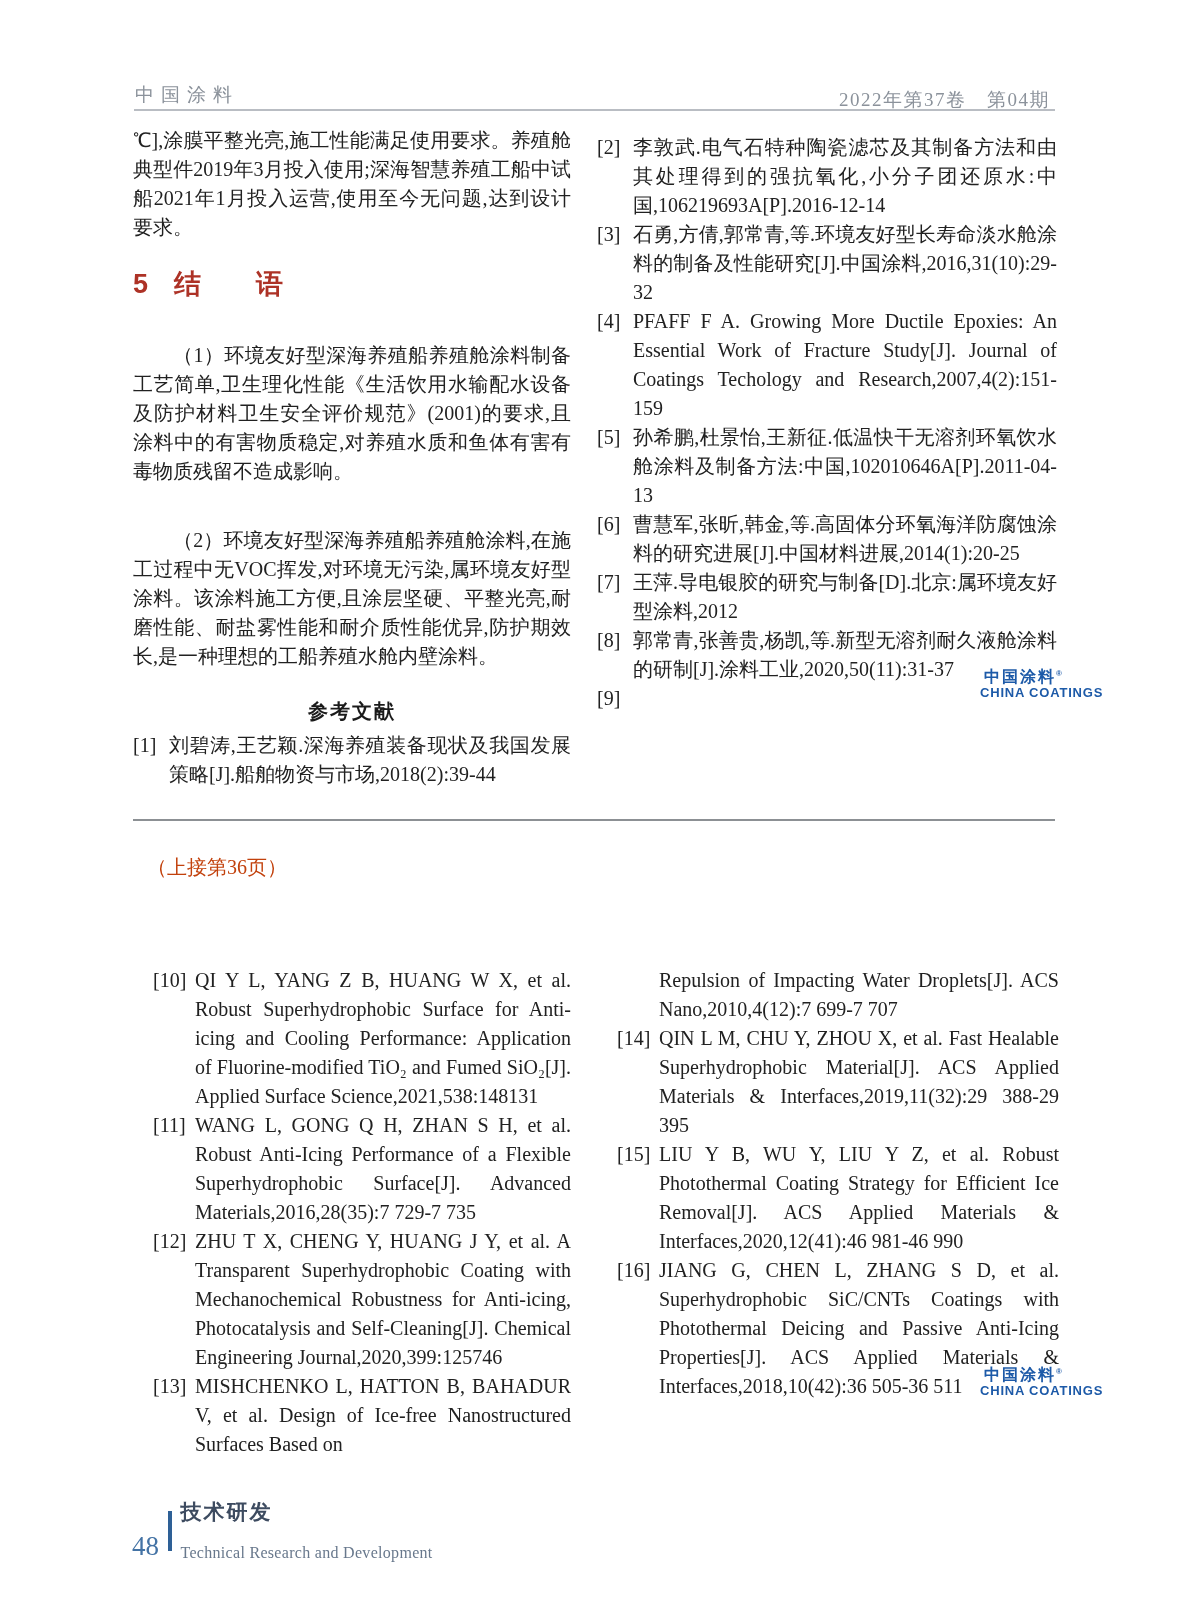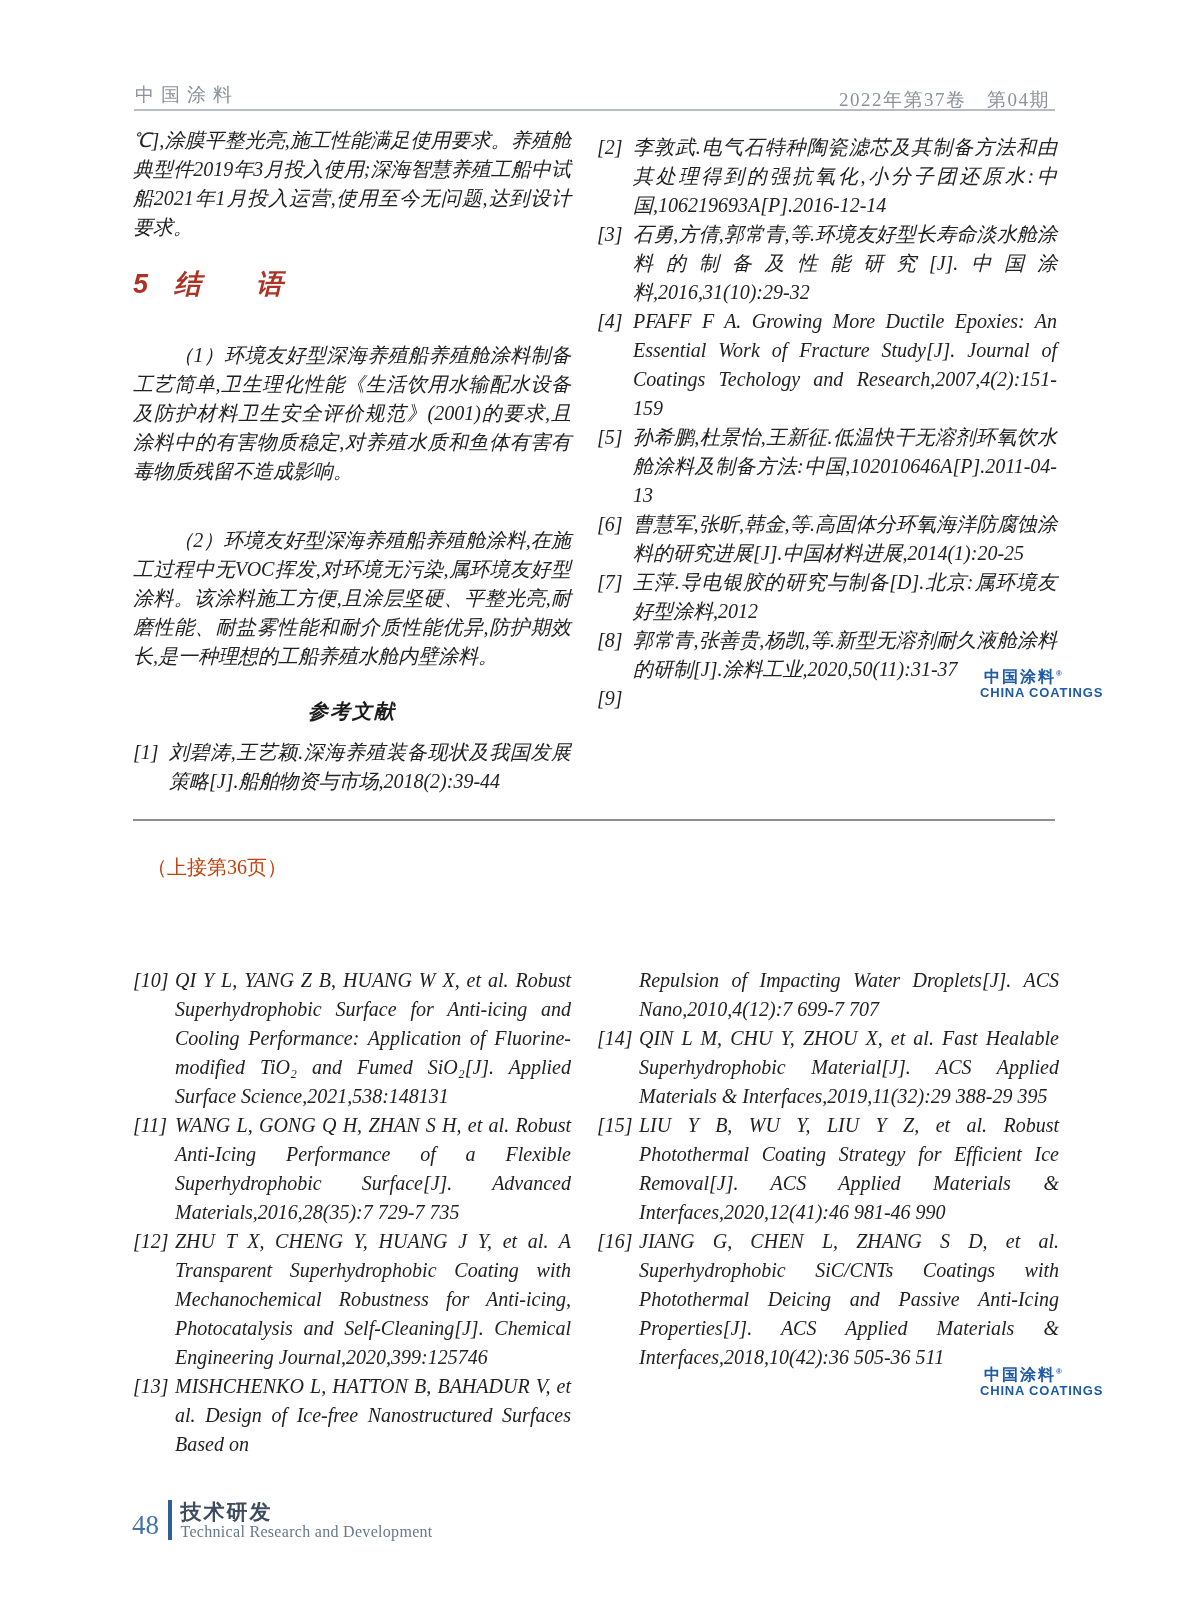--- a/index.html
+++ b/index.html
@@ -20,21 +20,21 @@
   .hdr-issue {
     position: absolute; right: 137px; top: 87px;
     font-size: 19px; color: #8b929b; letter-spacing: 1.5px;
   }
   .hdr-rule {
     position: absolute; left: 134px; top: 109px;
     width: 921px; height: 1.5px; background: #b9bdc3;
   }
 
   
-  .col { position: absolute; text-align: justify; font-style: italic; }
+  .col { position: absolute; text-align: justify; }
   .col-tl { left: 133px; top: 126px;  width: 438px; }
   .col-tr { left: 597px; top: 133px;  width: 460px; }
   .col-bl { left: 133px; top: 966px;  width: 438px; }
   .col-br { left: 597px; top: 966px;  width: 462px; }
 
   .body-text { font-size: 20px; line-height: 29px; margin: 0; }
   .indent { text-indent: 2em; margin-top: 40px; }
 
   
   .sect-head {
@@ -42,32 +42,32 @@
     font-family: "Liberation Sans", sans-serif;
     font-weight: bold; color: #ad3226;
     font-size: 27px; line-height: 34px;
     display: flex; align-items: baseline;
   }
   .sect-head .sect-num { margin-right: 26px; }
   .sect-head .sect-title { letter-spacing: 14px; }
 
   
   .refs-head {
-    margin: 26px 0 12px 0;
+    margin: 26px 0 5px 0;
     font-family: "Liberation Sans", sans-serif;
     font-weight: bold; font-size: 20px; line-height: 29px;
     text-align: center; letter-spacing: 2px; color: #1a1a1a;
   }
   .ref-list { list-style: none; margin: 0; padding: 0; }
   .ref {
     position: relative; margin: 0;
     font-size: 20px; line-height: 29px; text-align: justify;
   }
   .col-tl .ref, .col-tr .ref { padding-left: 36px; }
-  .col-bl .ref, .col-br .ref { padding-left: 42px; }
+  .col-bl .ref, .col-br .ref { padding-left: 42px; margin-left: 20px; }
   .ref .ref-num { position: absolute; left: 0; top: 0; }
 
   
   .divider {
     position: absolute; left: 133px; top: 819px;
     width: 922px; height: 2px; background: #8c9094;
   }
   .cont-note {
     position: absolute; left: 147px; top: 852px;
     font-size: 20px; line-height: 30px; color: #c2410c;
@@ -92,21 +92,21 @@
   
   .footer {
     position: absolute; left: 132px; top: 1500px;
     display: flex; align-items: center;
   }
   .footer-page {
     font-size: 27px; color: #4473a5;
     margin-right: 9px; align-self: flex-end; line-height: 30px;
   }
   .footer-bar { width: 3.5px; height: 40px; background: #2e6096; margin-right: 9px; }
-  .footer-text { display: flex; flex-direction: column; justify-content: center; }
+  .footer-text { display: flex; flex-direction: column; justify-content: center; gap: 21px; }
   .footer-cn {
     font-family: "Liberation Sans", sans-serif;
     font-weight: bold; font-size: 21px; color: #3d4b60;
     letter-spacing: 2px; line-height: 23px;
   }
   .footer-en {
     font-size: 16px; color: #68788c; line-height: 17px; letter-spacing: 0.3px;
   }
 </style>
 </head>

